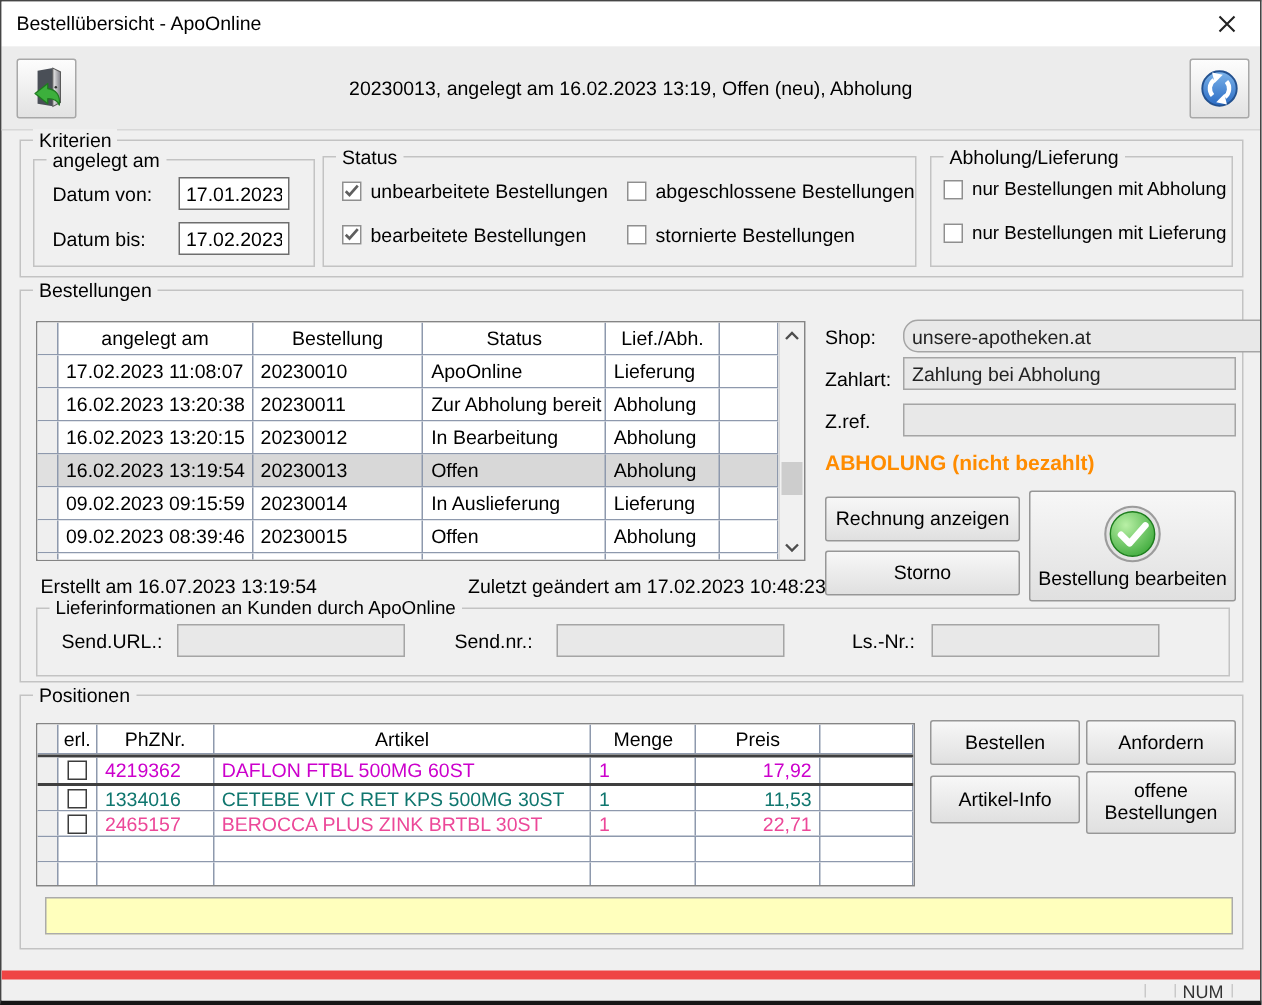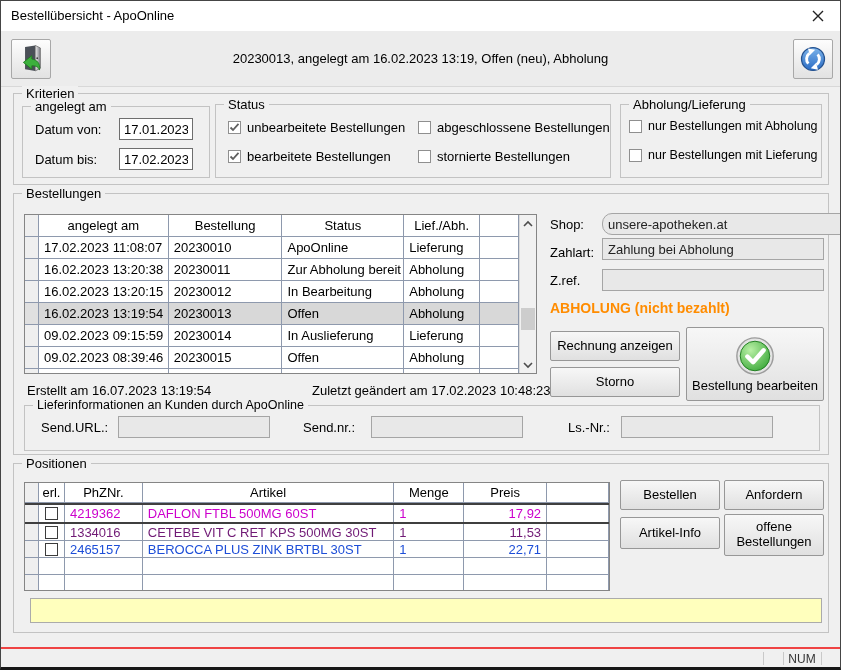--- a/index.html
+++ b/index.html
@@ -41,21 +41,21 @@
   .gcell.ind{background:#efefef;padding:0;}
   .grow.sel{background:#d8d8d8;}
   .grow.sel .gcell.ind{background:#e0e0e0;}
   .prow.current{border-top:2px solid #3f3f3f;border-bottom:2px solid #3f3f3f;}
   
   .vscroll{position:absolute;top:0;right:0;bottom:0;width:17px;background:#f1f1f1;border-left:1px solid #d9d9d9;}
   .varrow{position:absolute;left:0;width:16px;height:17px;display:flex;align-items:center;justify-content:center;}
   .vthumb{position:absolute;left:1px;width:14px;background:#cdcdcd;}
   .msg-bar{position:absolute;background:#ffffbd;border:1px solid #ababab;font-size:13px;padding:2px 6px;}
   
-  .statusbar{position:absolute;left:0;right:0;top:646px;height:21px;background:var(--bg);border-top:2px solid #ef4444;font-size:12px;}
+  .statusbar{position:absolute;left:0;right:0;top:646px;height:21px;background:var(--bg);border-top:6px solid #ef4444;font-size:12px;}
   .sb-div{position:absolute;top:3px;bottom:3px;width:1px;background:#c9c9c9;}
   .sb-num{position:absolute;left:784px;width:34px;top:0;height:100%;display:flex;align-items:center;justify-content:center;color:#333;}
   .orange{color:#ff8c00;font-weight:bold;font-size:14px;}
 </style>
 </head>
 <body>
 
 <div class="window">
 
   <div class="titlebar">
@@ -296,32 +296,32 @@
             <div class="gcell ind" style="width: 14px;"></div>
             <div class="gcell ctr" style="width: 26px;">
               <span class="cb dark"></span>
             </div>
             <div class="gcell" style="width: 78px;">4219362</div>
             <div class="gcell" style="width: 252px;">DAFLON FTBL 500MG 60ST</div>
             <div class="gcell" style="width: 70px;">1</div>
             <div class="gcell num" style="width: 83px;">17,92</div>
             <div class="gcell" style="width: 62px;"></div>
           </div>
-          <div class="grow prow" style="height: 17px; color: #701a75;">
+          <div class="grow prow" style="height: 17px; color: #0f766e;">
             <div class="gcell ind" style="width: 14px;"></div>
             <div class="gcell ctr" style="width: 26px;">
               <span class="cb dark"></span>
             </div>
             <div class="gcell" style="width: 78px;">1334016</div>
             <div class="gcell" style="width: 252px;">CETEBE VIT C RET KPS 500MG 30ST</div>
             <div class="gcell" style="width: 70px;">1</div>
             <div class="gcell num" style="width: 83px;">11,53</div>
             <div class="gcell" style="width: 62px;"></div>
           </div>
-          <div class="grow prow" style="height: 17px; color: #1d4ed8;">
+          <div class="grow prow" style="height: 17px; color: #ec4899;">
             <div class="gcell ind" style="width: 14px;"></div>
             <div class="gcell ctr" style="width: 26px;">
               <span class="cb dark"></span>
             </div>
             <div class="gcell" style="width: 78px;">2465157</div>
             <div class="gcell" style="width: 252px;">BEROCCA PLUS ZINK BRTBL 30ST</div>
             <div class="gcell" style="width: 70px;">1</div>
             <div class="gcell num" style="width: 83px;">22,71</div>
             <div class="gcell" style="width: 62px;"></div>
           </div>

